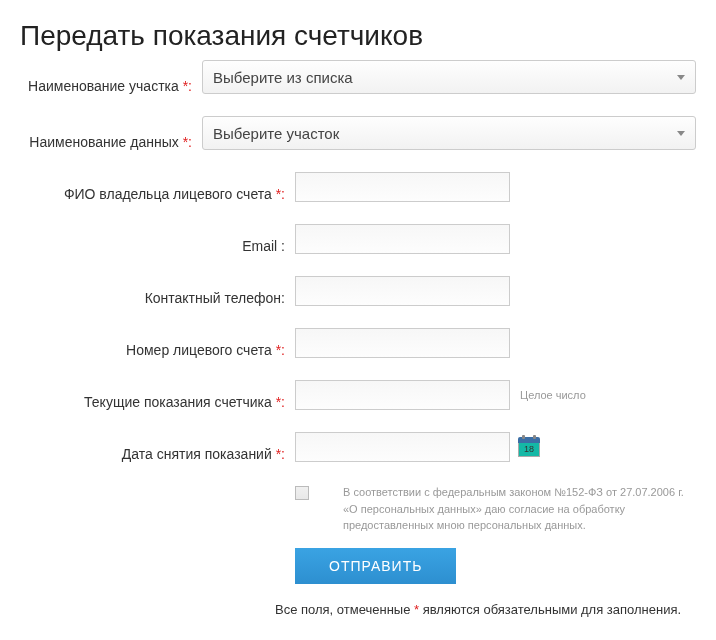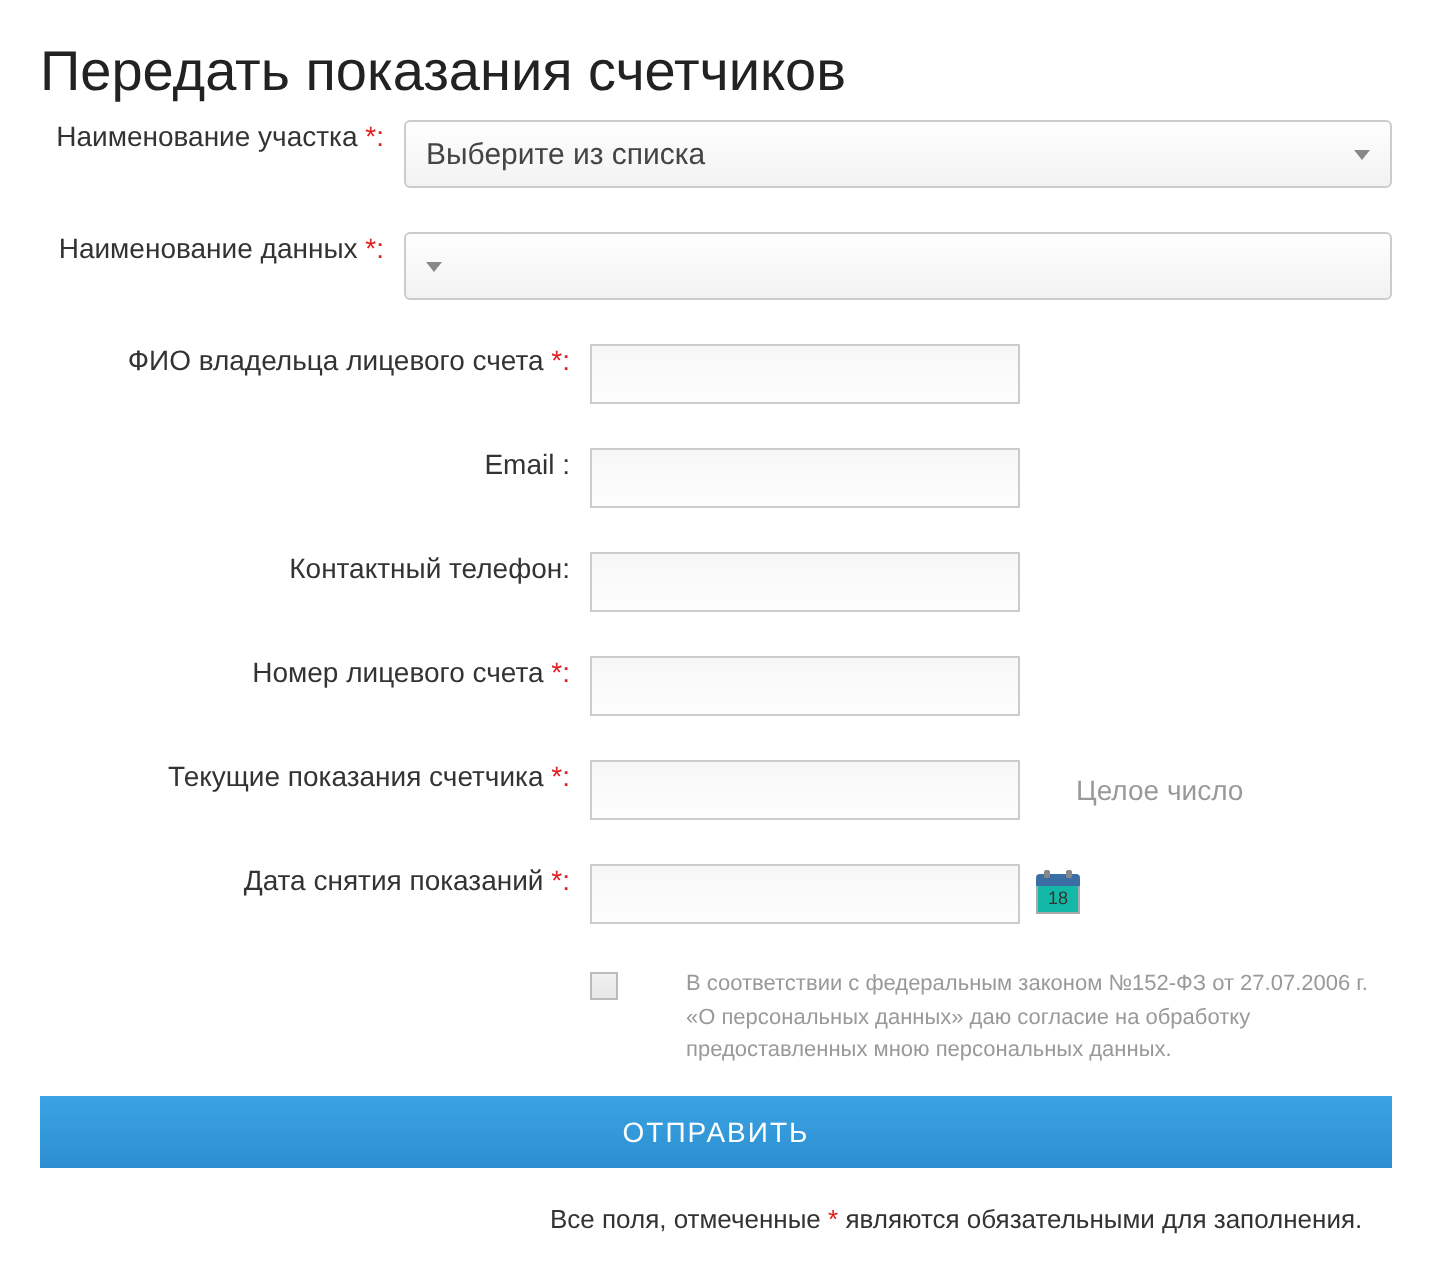--- a/index.html
+++ b/index.html
@@ -15,21 +15,21 @@
       color: #333;
     }
     h1 {
       font-size: 28px;
       font-weight: normal;
       color: #222;
       margin-bottom: 8px;
     }
     .form-row {
       display: flex;
-      align-items: flex-start;
+      align-items: flex-end;
       margin-bottom: 22px;
     }
     .form-label {
       width: 275px;
       text-align: right;
       padding-right: 10px;
       font-size: 14px;
       color: #333;
     }
     .form-label .req {
@@ -72,22 +72,22 @@
     }
     .date-input {
       width: 215px;
       height: 30px;
       border: 1px solid #ccc;
       background: linear-gradient(to bottom, #f7f7f7, #fdfdfd);
       padding: 0 6px;
       font-size: 14px;
     }
     .hint {
-      margin-left: 28px;
-      font-size: 14px;
+      margin-left: 10px;
+      font-size: 11px;
       color: #999;
     }
     .calendar-icon {
       margin-left: 8px;
       display: inline-flex;
       flex-direction: column;
       width: 22px;
       height: 20px;
       cursor: pointer;
     }
@@ -145,21 +145,20 @@
     }
     .consent-text {
       font-size: 11px;
       color: #999;
       line-height: 1.5;
       max-width: 380px;
     }
     .submit-row {
       display: flex;
       margin-bottom: 18px;
-      flex-direction: column;
     }
     .submit-btn {
       background: linear-gradient(to bottom, #3aa3e3, #2d8fd0);
       color: #fff;
       border: none;
       padding: 10px 34px;
       font-size: 14px;
       letter-spacing: 1px;
       cursor: pointer;
     }
@@ -193,20 +192,21 @@
   </div>
 </div>
 
 <div class="form-row">
   <div class="form-label">
     <span>Наименование данных</span>
     <span class="req">*:</span>
   </div>
   <div class="form-control-wrap">
     <div class="dropdown">
+      <span>Выберите участок</span>
       <span class="caret"></span>
     </div>
   </div>
 </div>
 
 <div class="form-row">
   <div class="form-label">
     <span>ФИО владельца лицевого счета</span>
     <span class="req">*:</span>
   </div>

